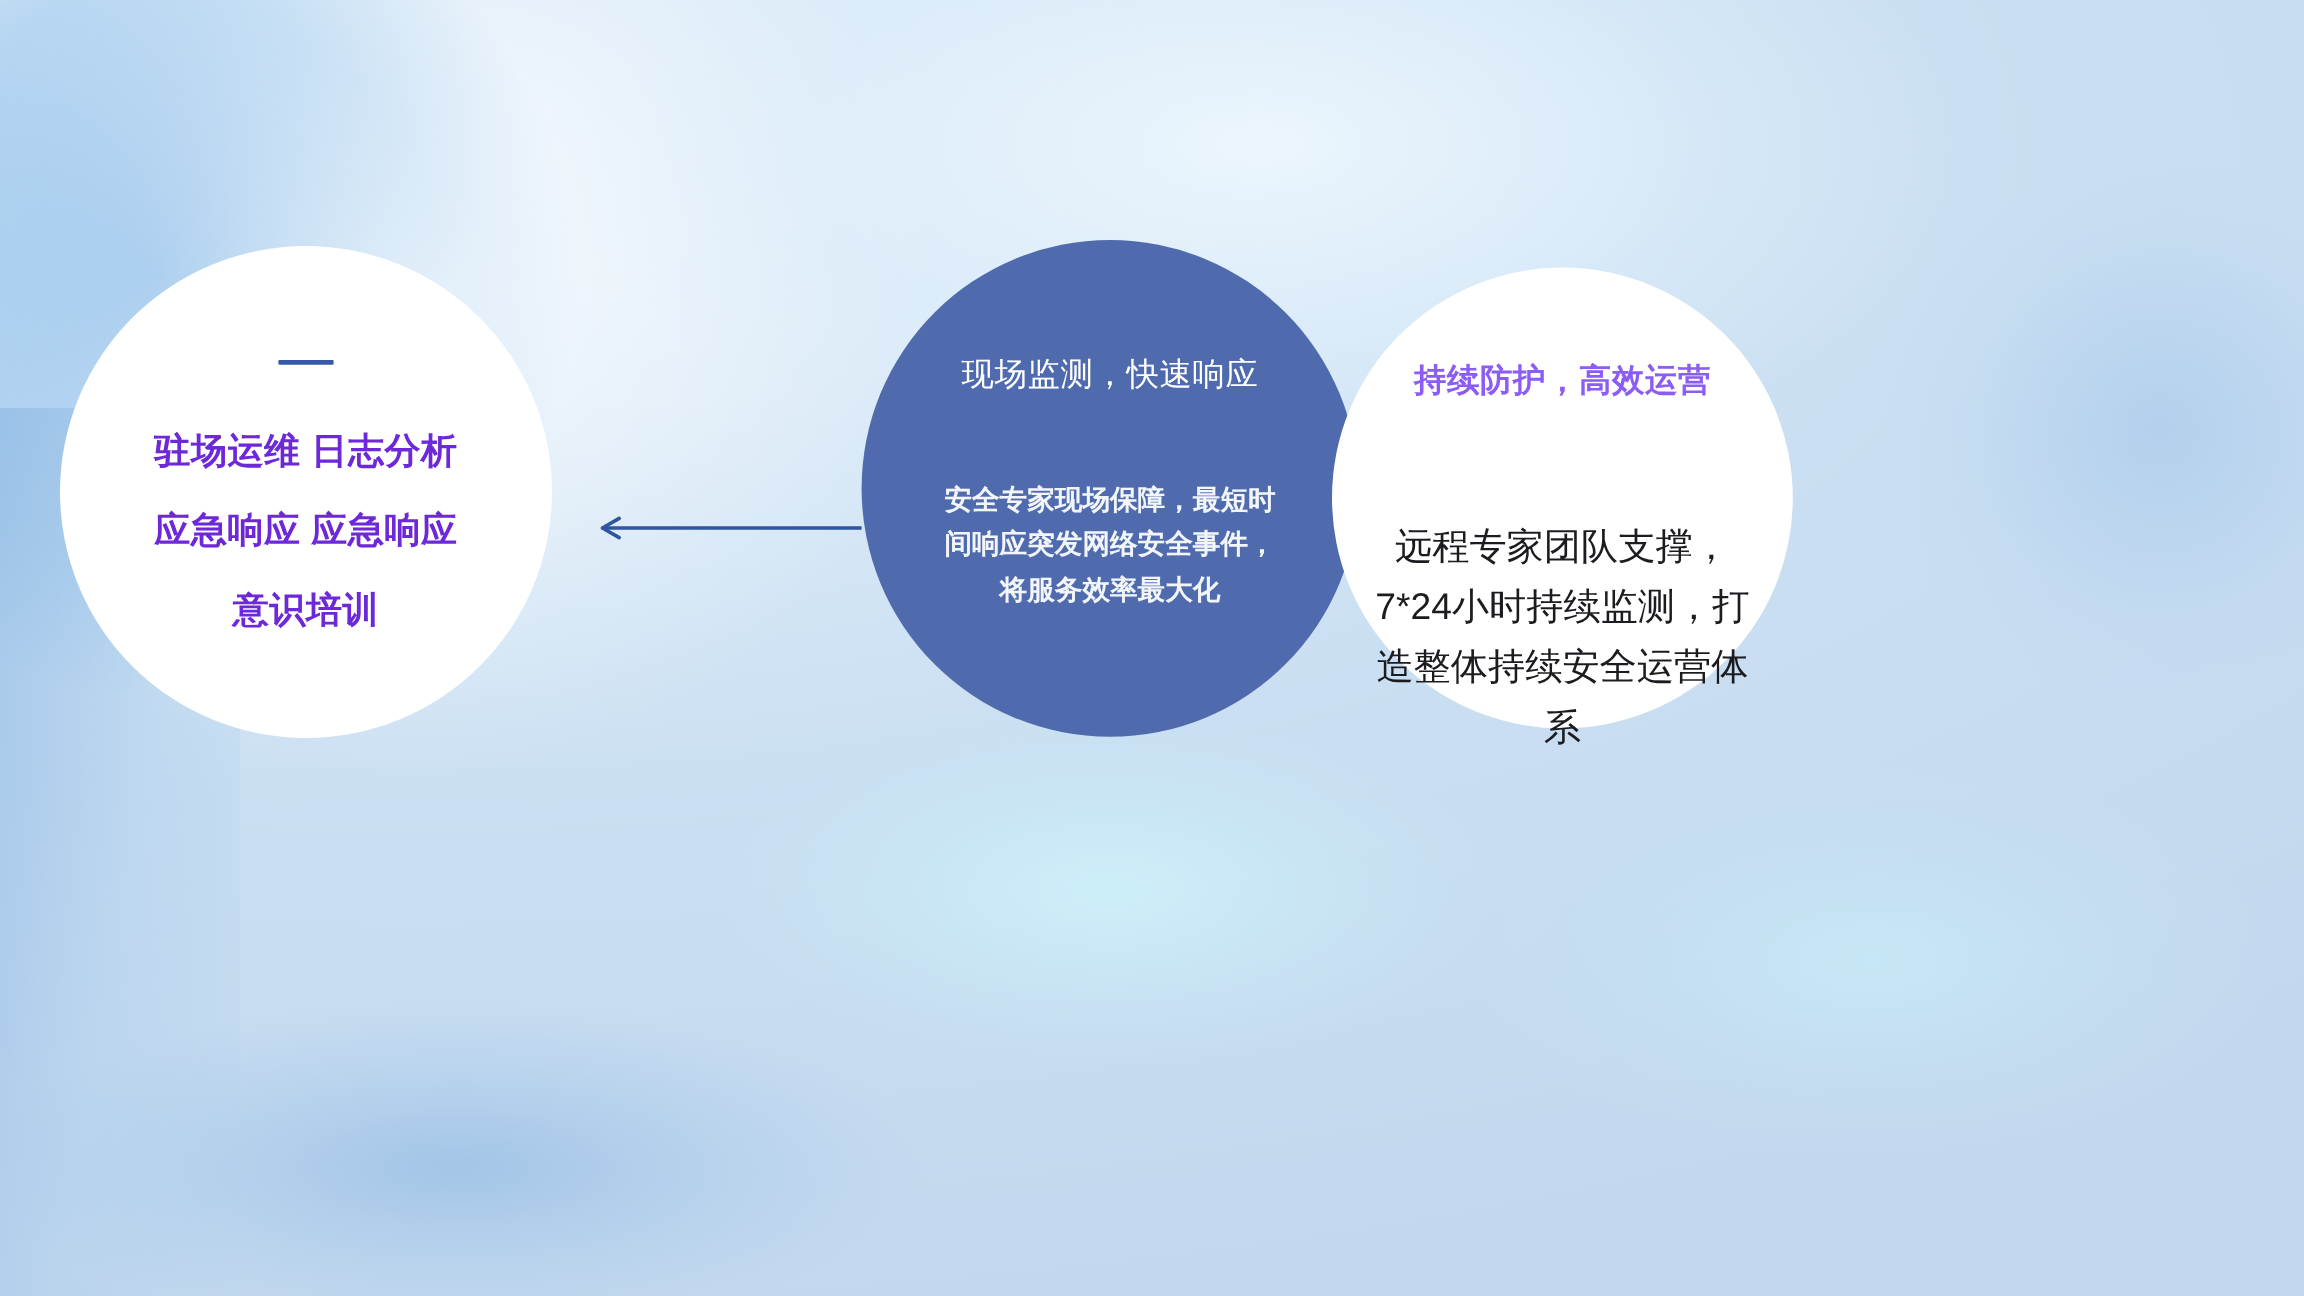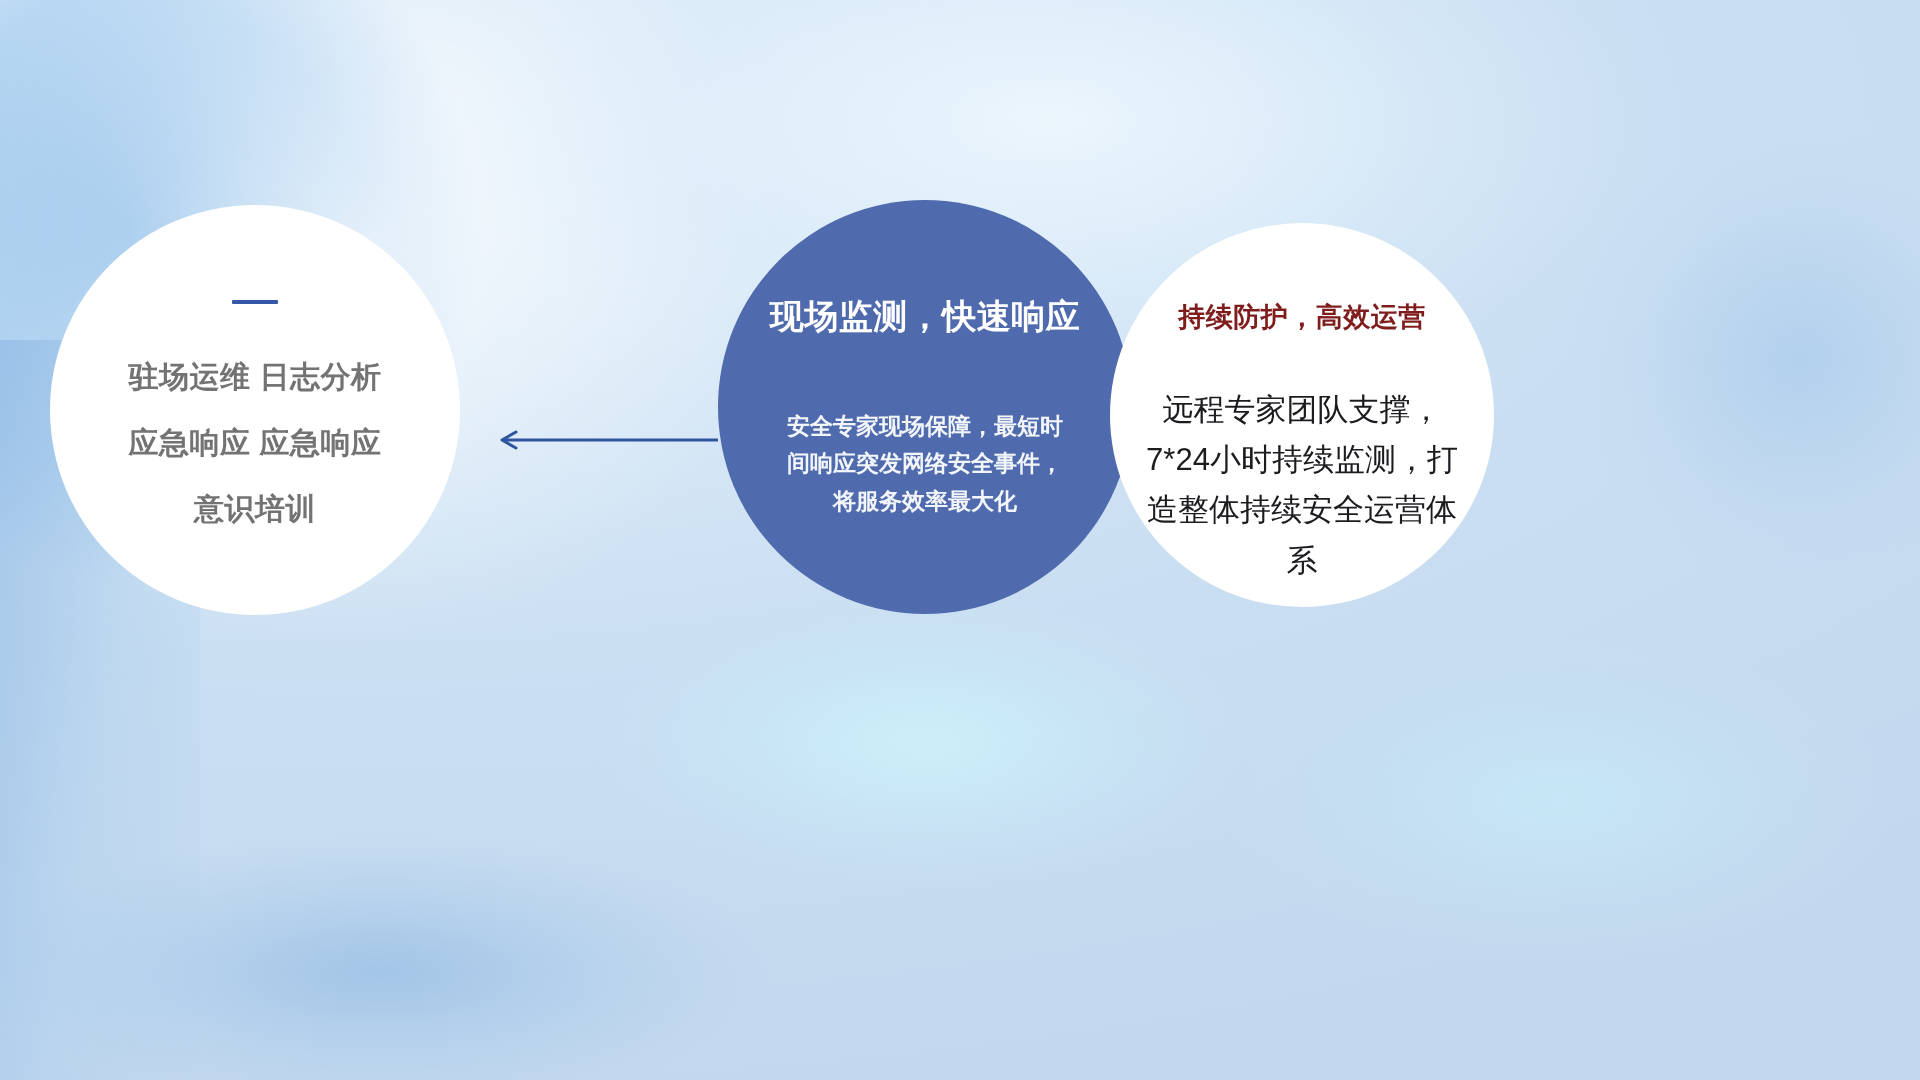--- a/index.html
+++ b/index.html
@@ -75,48 +75,48 @@
   
   #left-inner{
     display:flex;flex-direction:column;align-items:center;
     transform:translateY(4px);
   }
   .dash{
     width:46px;height:4px;background:#3558a8;border-radius:1px;
     margin-bottom:58px;
   }
   .left-line{
-    color:#737373;font-weight:bold;font-size:30px;letter-spacing:.5px;
+    color:#6d28d9;font-weight:bold;font-size:30px;letter-spacing:.5px;
     line-height:1;margin-bottom:36px;white-space:nowrap;
   }
   .left-line:last-child{margin-bottom:4px;}
 
   
   #mid-inner{
     display:flex;flex-direction:column;align-items:center;
     width:330px;text-align:center;padding-top:94px;
     position:relative;z-index:2;
   }
   #mid-title{
-    color:#ffffff;font-weight:bold;font-size:34px;letter-spacing:.5px;
+    color:#ffffff;font-weight:normal;font-size:27px;letter-spacing:.5px;
     white-space:nowrap;margin-bottom:68px;text-align:center;
   }
   #mid-body{
     color:#f2f6fb;font-size:23px;line-height:1.62;font-weight:700;
     width:298px;text-align:center;
   }
 
   
   #right-inner{
     display:flex;flex-direction:column;align-items:center;
     width:350px;text-align:center;padding-top:76px;
   }
   #right-title{
-    color:#7f1d1d;font-weight:bold;font-size:27px;letter-spacing:.5px;
-    white-space:nowrap;margin-bottom:50px;
+    color:#8b5cf6;font-weight:bold;font-size:27px;letter-spacing:.5px;
+    white-space:nowrap;margin-bottom:96px;
   }
   #right-body{
     color:#1b1b20;font-size:31px;line-height:1.62;font-weight:400;
     width:340px;text-align:center;
   }
 
   
   #arrow{
     position:absolute;left:490px;top:425px;width:230px;height:30px;z-index:2;
   }

